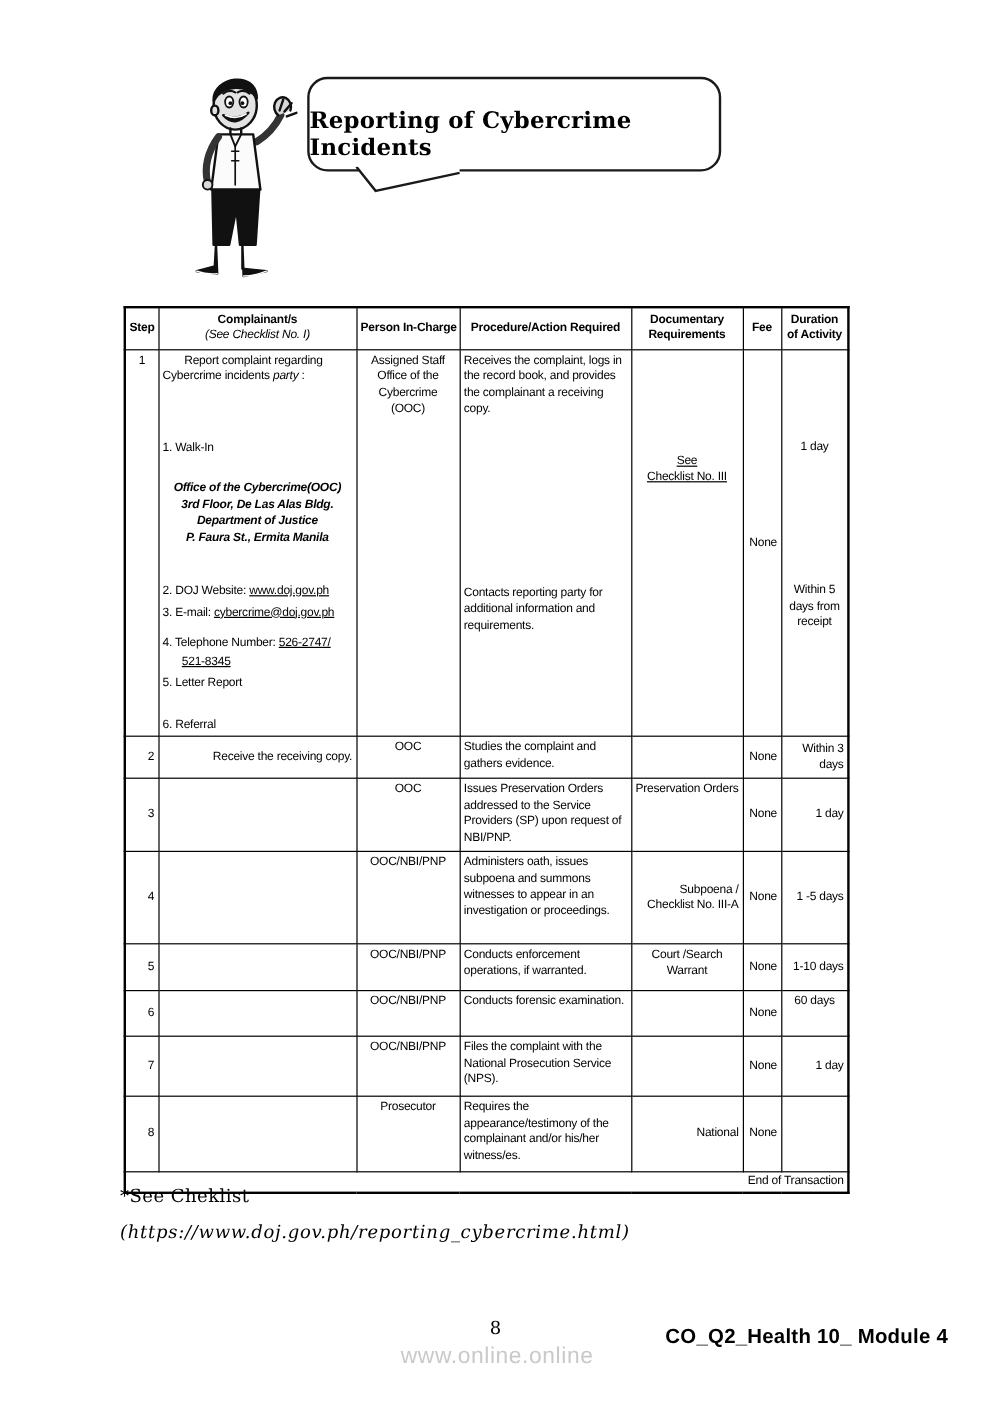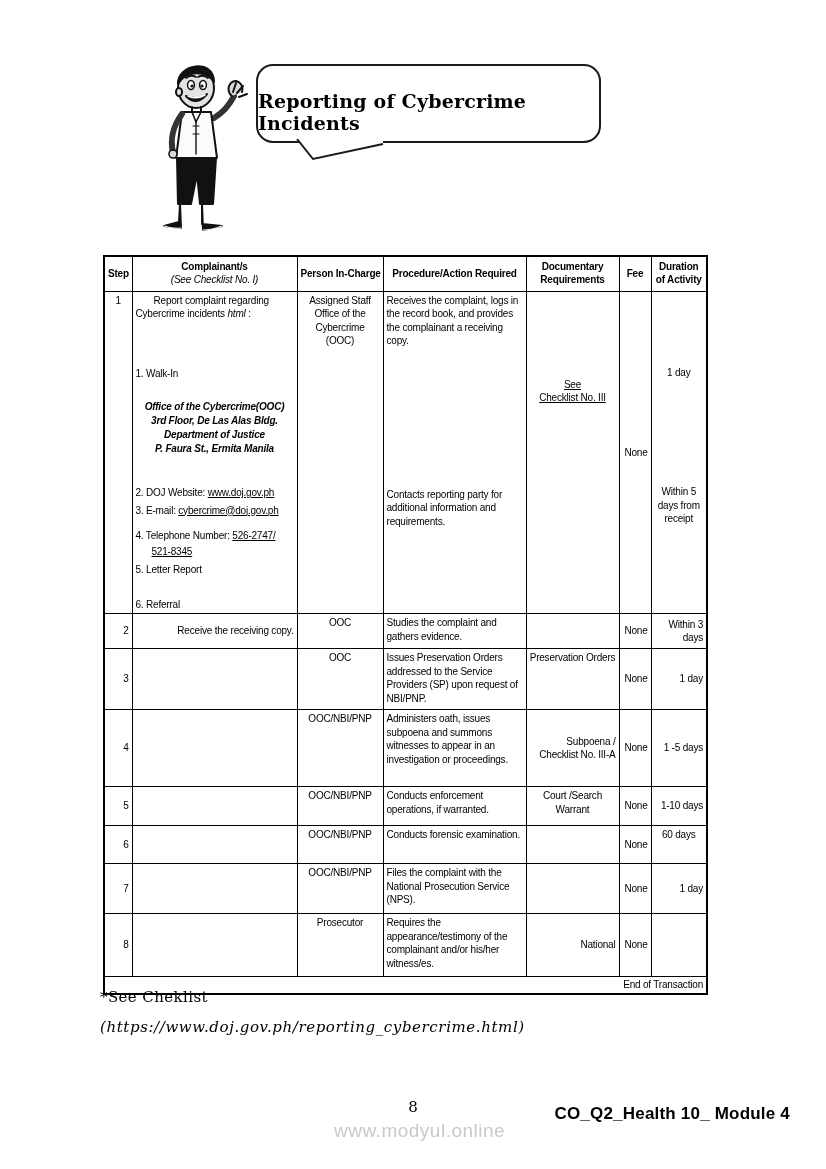--- a/index.html
+++ b/index.html
@@ -138,21 +138,21 @@
         <th>Documentary Requirements</th>
         <th>Fee</th>
         <th>Duration of Activity</th>
       </tr>
     </thead>
     <tbody>
 
       <tr style="height:308px">
         <td class="ta-c">1</td>
         <td>
-          <div class="c-intro"><span>Report complaint regarding Cybercrime incidents </span><i>html</i><span> :</span></div>
+          <div class="c-intro"><span>Report complaint regarding Cybercrime incidents </span><i>party</i><span> :</span></div>
           <div class="c-walkin">1.  Walk-In</div>
           <div class="c-address prelines">Office of the Cybercrime(OOC)
 3rd Floor, De Las Alas Bldg.
 Department of Justice
 P. Faura St., Ermita Manila</div>
           <div class="c-item2"><span>2.  DOJ Website:  </span><span class="underline">www.doj.gov.ph</span></div>
           <div class="c-item3"><span>3.  E-mail:  </span><span class="underline">cybercrime@doj.gov.ph</span></div>
           <div class="c-item4"><span>4.  Telephone Number:  </span><span class="underline">526-2747/</span></div>
           <div class="c-item4b underline">521-8345</div>
           <div class="c-item5">5.  Letter Report</div>
@@ -251,16 +251,16 @@
       <tr class="end-row" style="height:16px">
         <td colspan="7">End of Transaction</td>
       </tr>
     </tbody>
   </table>
 
   <div class="note-see">*See Cheklist</div>
   <div class="note-url">(https://www.doj.gov.ph/reporting_cybercrime.html)</div>
 
   <div class="page-number">8</div>
-  <div class="watermark">www.modyul.online</div>
+  <div class="watermark">www.online.online</div>
   <div class="module-label">CO_Q2_Health 10_ Module 4</div>
 
 </div>
 
 </body></html>

